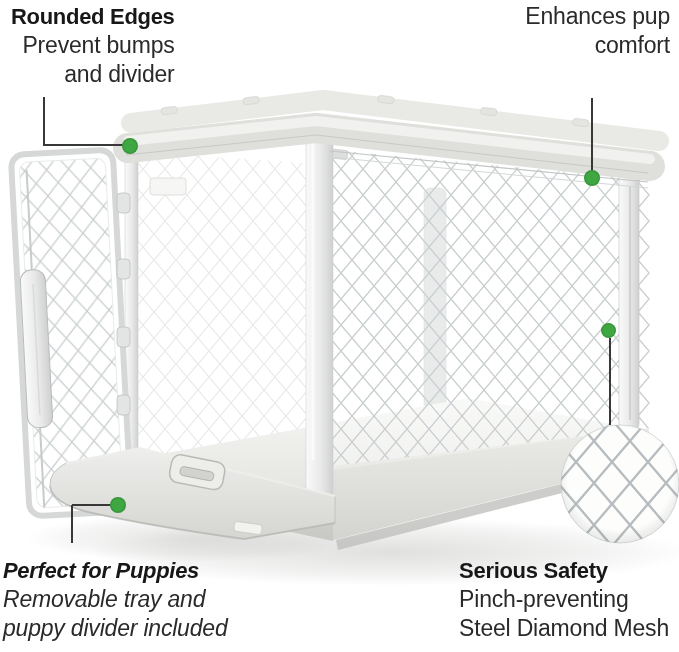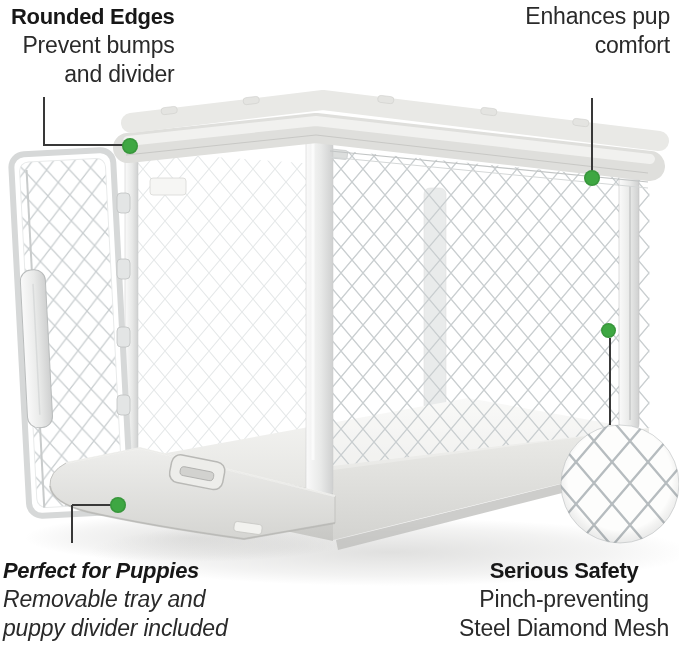--- a/index.html
+++ b/index.html
@@ -6,21 +6,21 @@
   .stage{
     position:relative;width:679px;height:652px;background:#ffffff;overflow:hidden;
     font-family:"Liberation Sans", sans-serif;
   }
   .callout{position:absolute;white-space:nowrap;}
   .callout-title{font-size:22px;font-weight:700;color:#171717;line-height:29px;letter-spacing:-0.3px;}
   .callout-line{font-size:23px;font-weight:400;color:#2a2a2a;line-height:29px;letter-spacing:-0.2px;}
   .pos-tl{left:11px;top:2px;text-align:right;}
   .pos-tr{right:9px;top:2px;text-align:right;}
   .pos-bl{left:3px;top:556px;text-align:left;font-style:italic;}
-  .pos-br{right:10px;top:556px;text-align:center;}
+  .pos-br{right:10px;top:556px;text-align:left;}
   .cline{position:absolute;background:var(--connector,#383838);}
   .cdot{
     position:absolute;width:16px;height:16px;border-radius:50%;
     background:var(--accent,#3ea742);
     box-shadow:inset 0 0 0 1.5px rgba(0,0,0,0.10);
   }
   svg{position:absolute;left:0;top:0;}
 </style>
 </head>
 <body>

